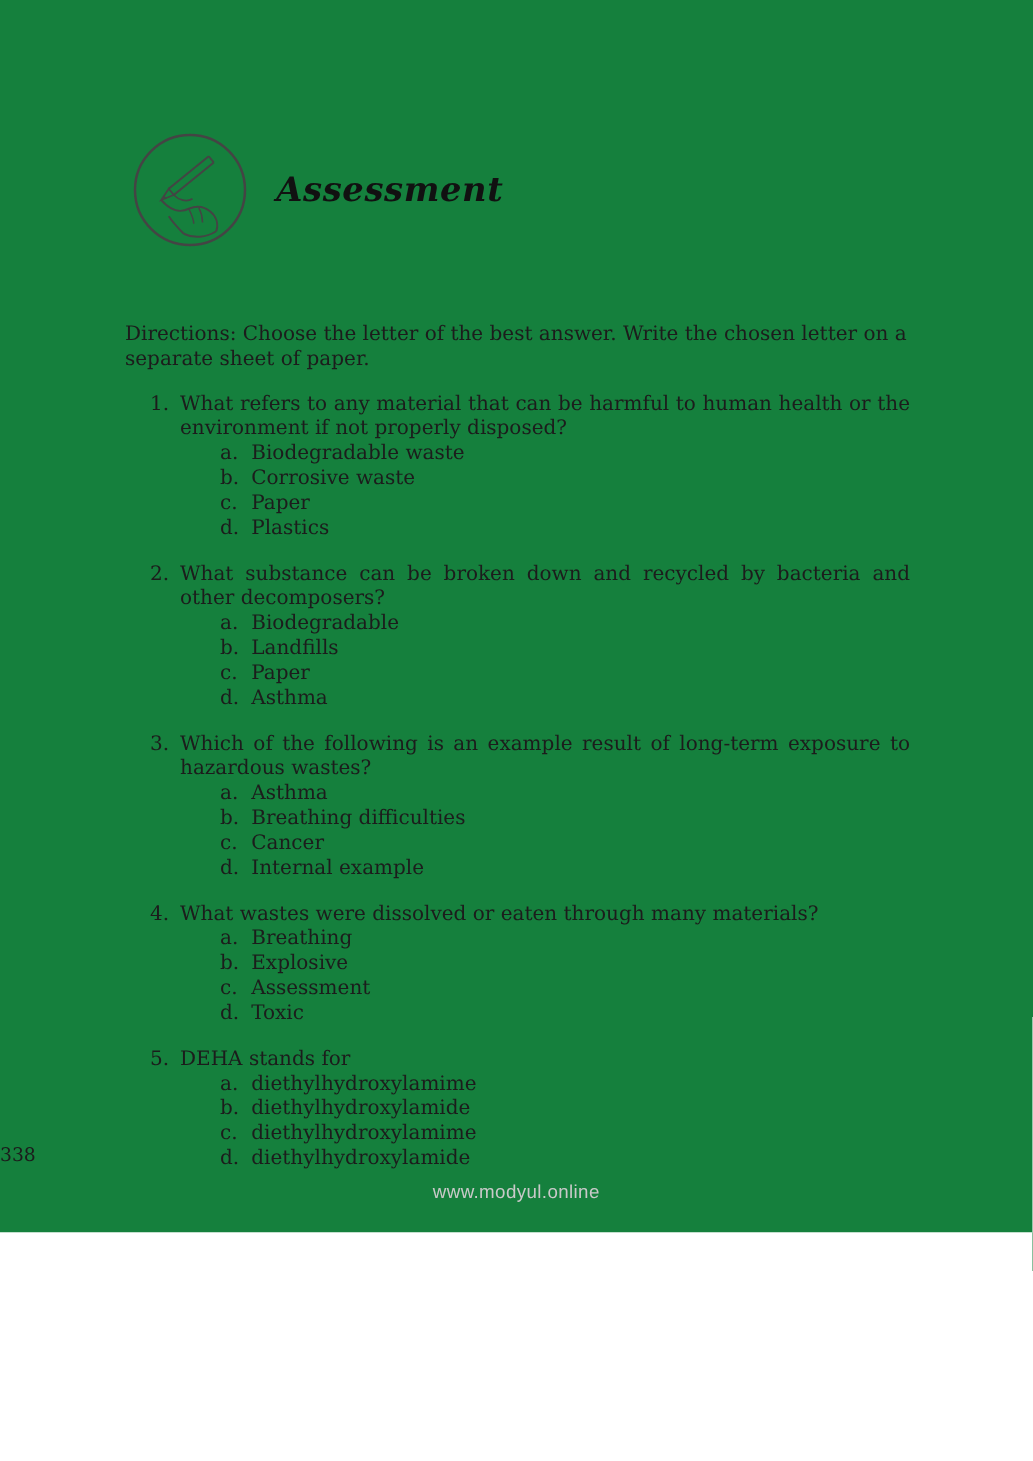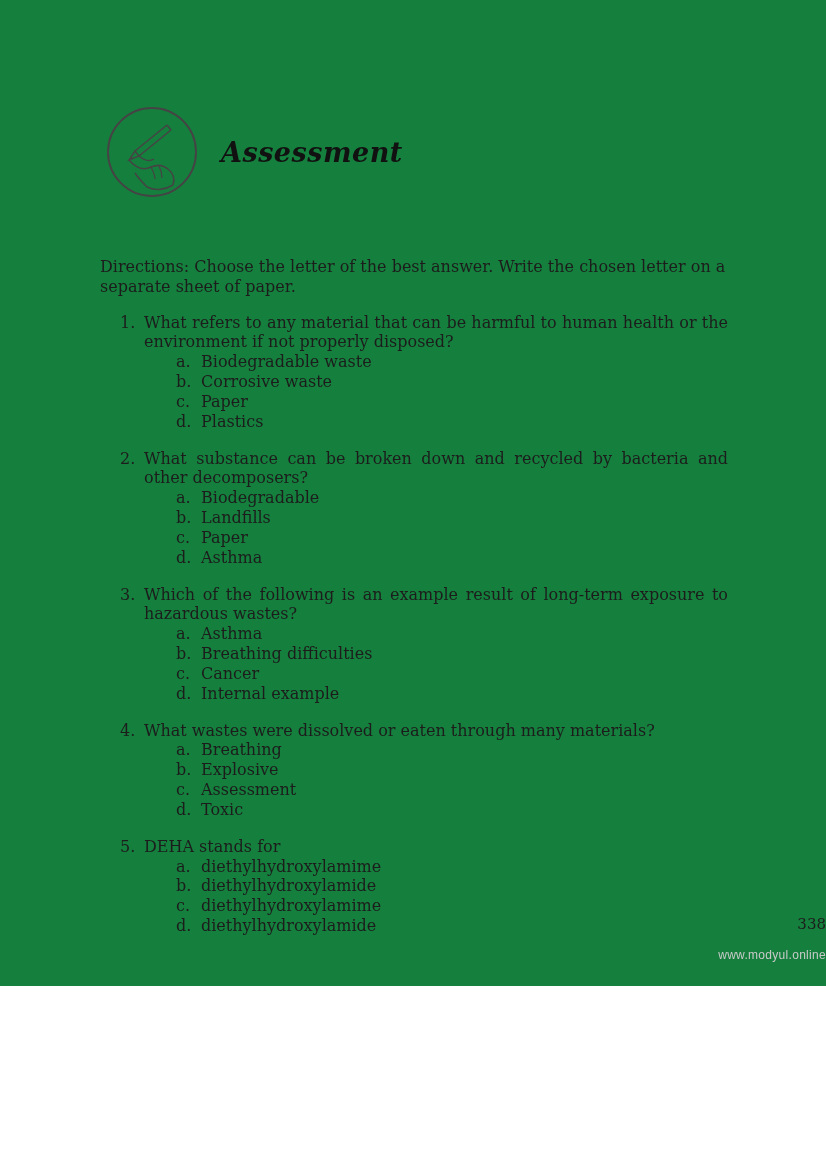--- a/index.html
+++ b/index.html
@@ -57,32 +57,32 @@
     display: flex;
     margin-left: 76px;
   }
   .opt-letter { flex: 0 0 auto; width: 25px; }
   .opt-text { flex: 1 1 auto; }
   .footer-pagenum {
     position: absolute;
     bottom: 53px;
     left: 0;
     width: 100%;
-    text-align: right;
+    text-align: left;
     font-size: 15px;
     color: #1c1c1c;
   }
   .footer-watermark {
     position: absolute;
     bottom: 24px;
     left: 0;
     width: 100%;
-    text-align: right;
+    text-align: center;
     font-family: "Liberation Sans", sans-serif;
-    font-size: 12px;
+    font-size: 15px;
     color: #c9c9c9;
     letter-spacing: 0.3px;
   }
 </style>
 </head>
 <body>
 
 <div class="page">
 
   <div class="header">

